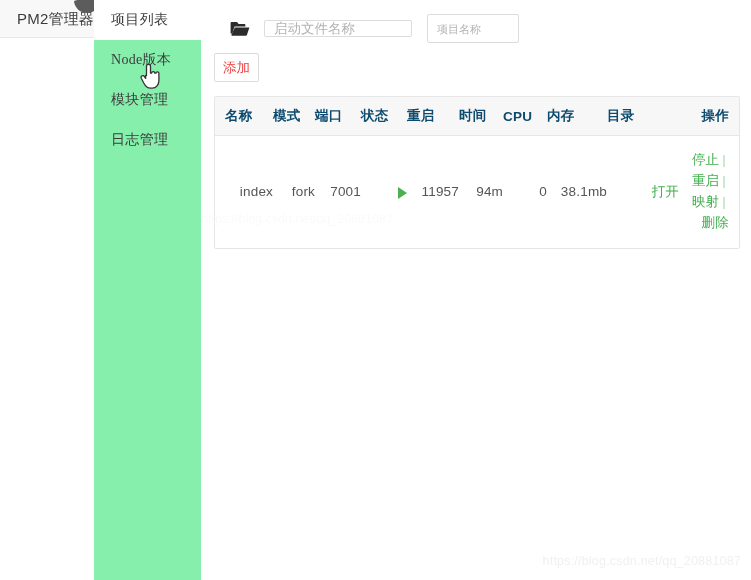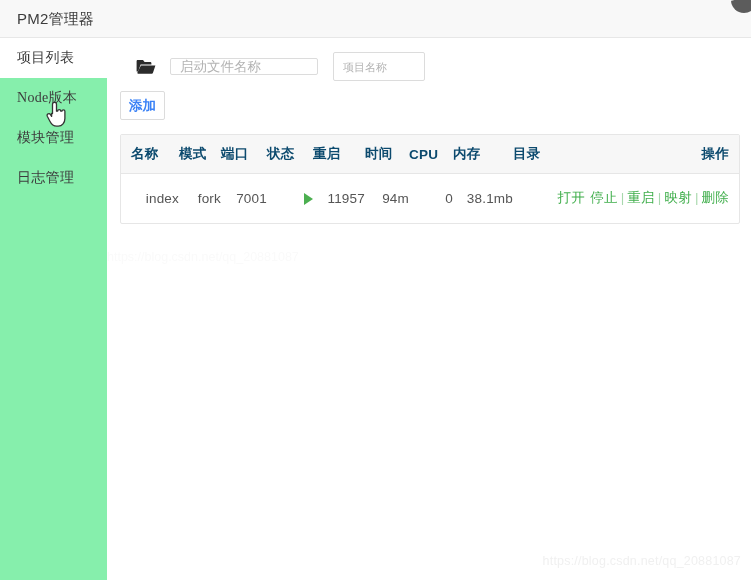--- a/index.html
+++ b/index.html
@@ -14,21 +14,21 @@
     color: #333333;
     overflow: hidden;
     position: relative;
   }
 
   
   .app {
     width: 751px;
     height: 580px;
     display: flex;
-    flex-direction: column;
+    flex-direction: row;
     position: relative;
   }
 
   
   .header {
     height: 37px;
     min-height: 37px;
     background: #f8f8f8;
     border-bottom: 1px solid #e7e7e7;
     display: flex;
@@ -169,27 +169,26 @@
 
   .add-row {
     margin-top: 10px;
   }
   .add-button {
     width: 45px;
     height: 29px;
     border: 1px solid #dcdcdc;
     border-radius: 2px;
     background: #ffffff;
-    color: #3b82f6;
+    color: #ef4444;
     font-size: 13.5px;
     font-family: inherit;
     cursor: pointer;
     padding: 0;
     line-height: 27px;
-    font-weight: bold;
   }
 
   
   .table-wrap {
     margin-top: 14px;
     border: 1px solid #e6e6e6;
     border-radius: 2px;
     background: #fff;
     overflow: hidden;
   }

